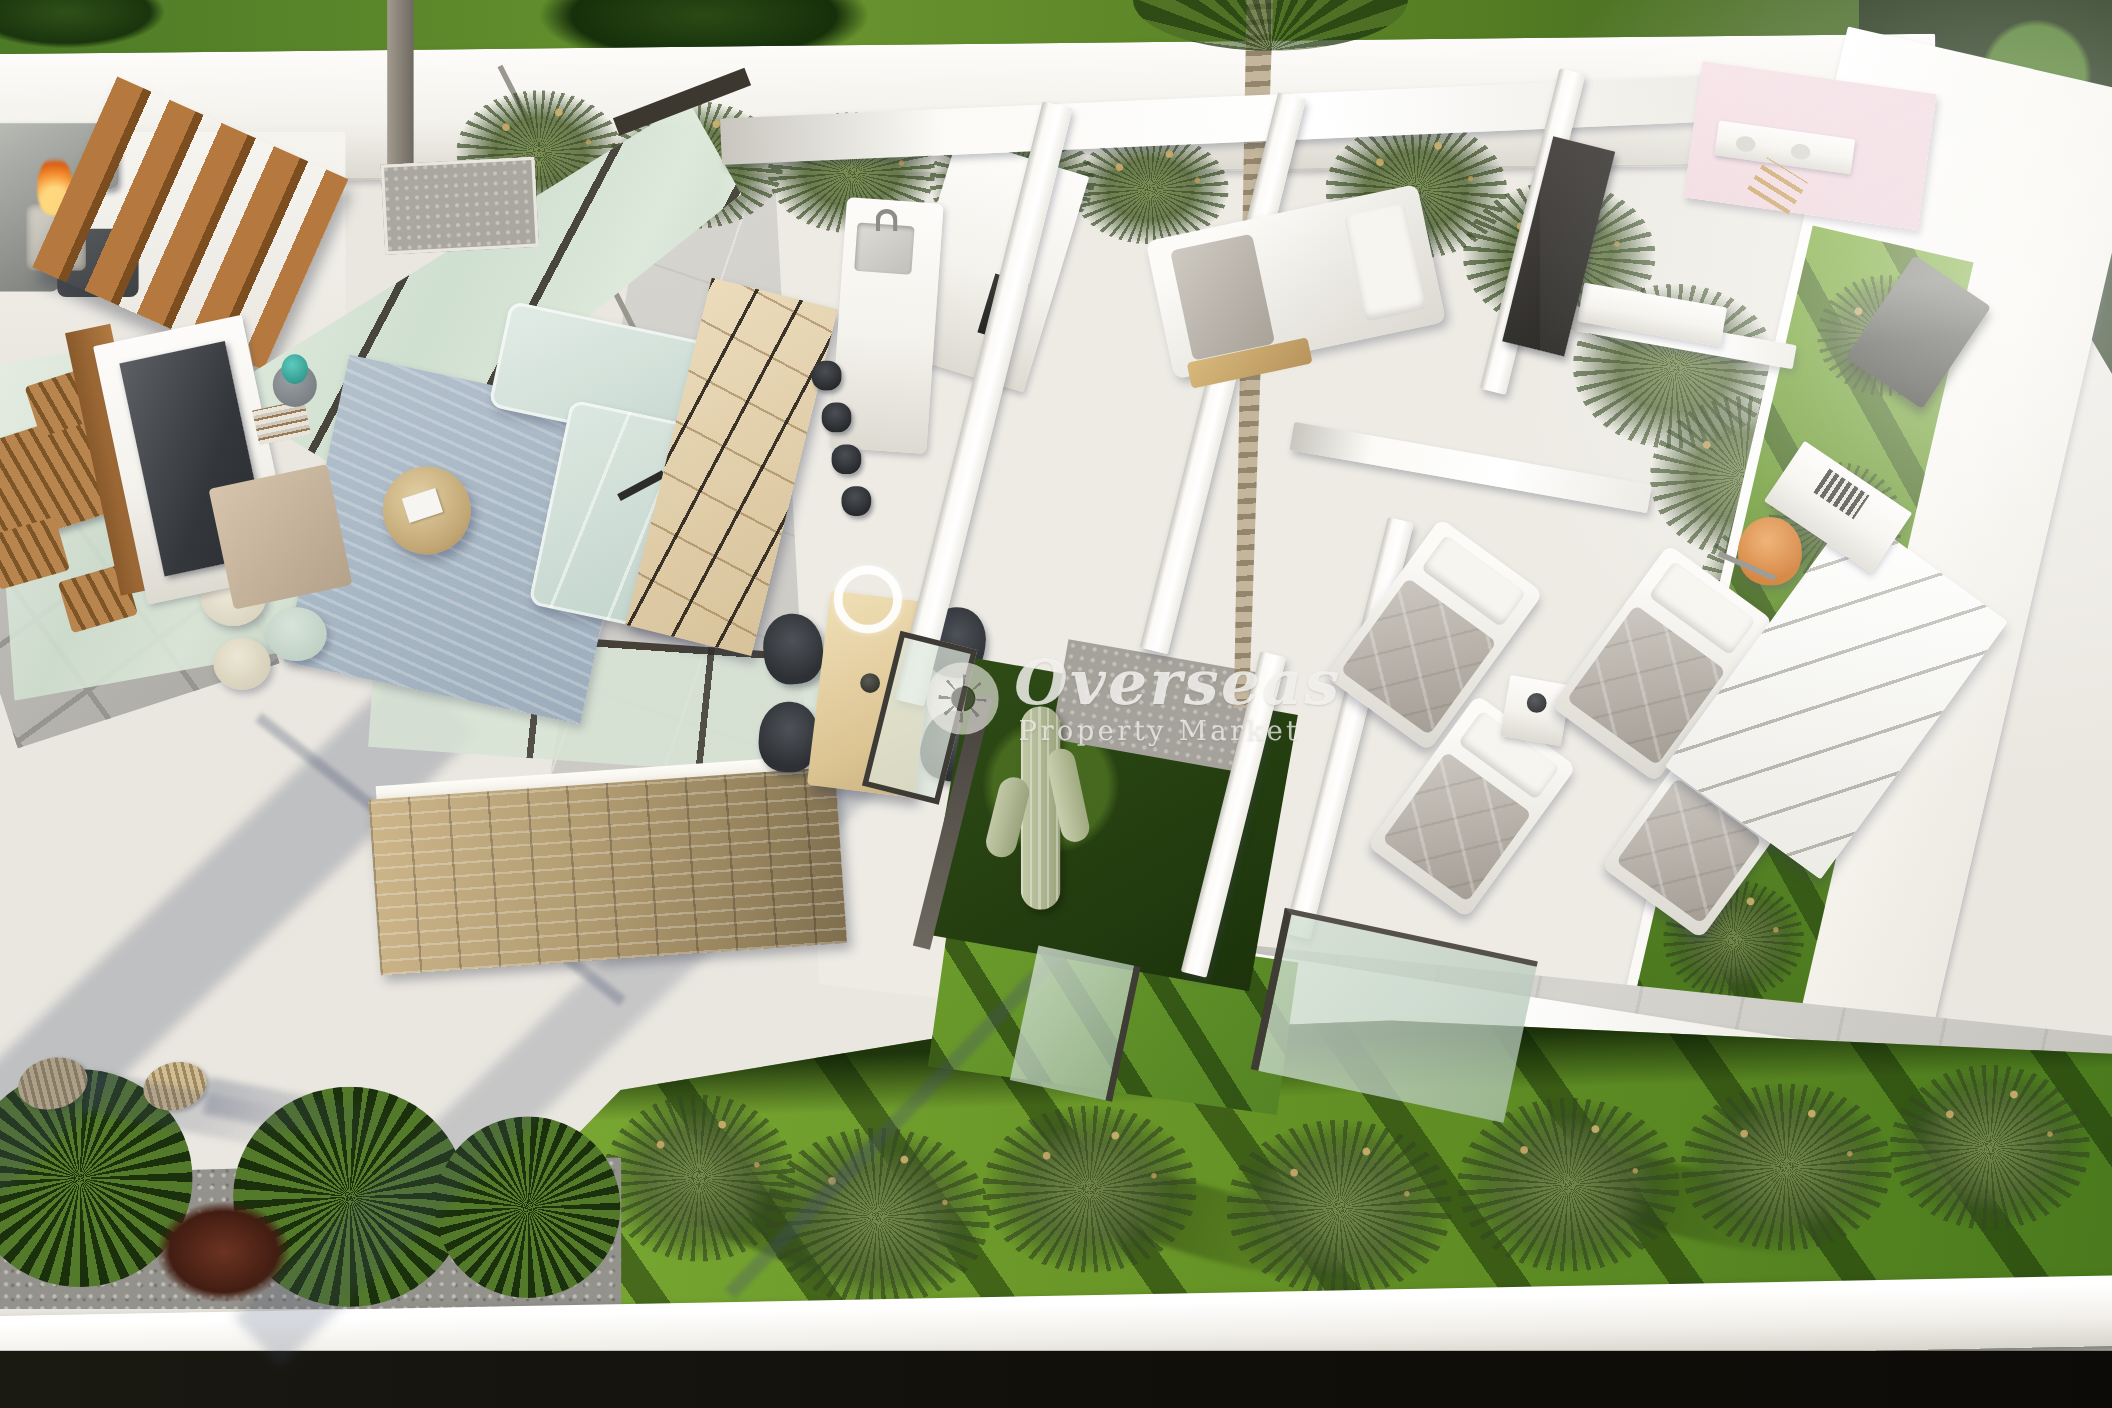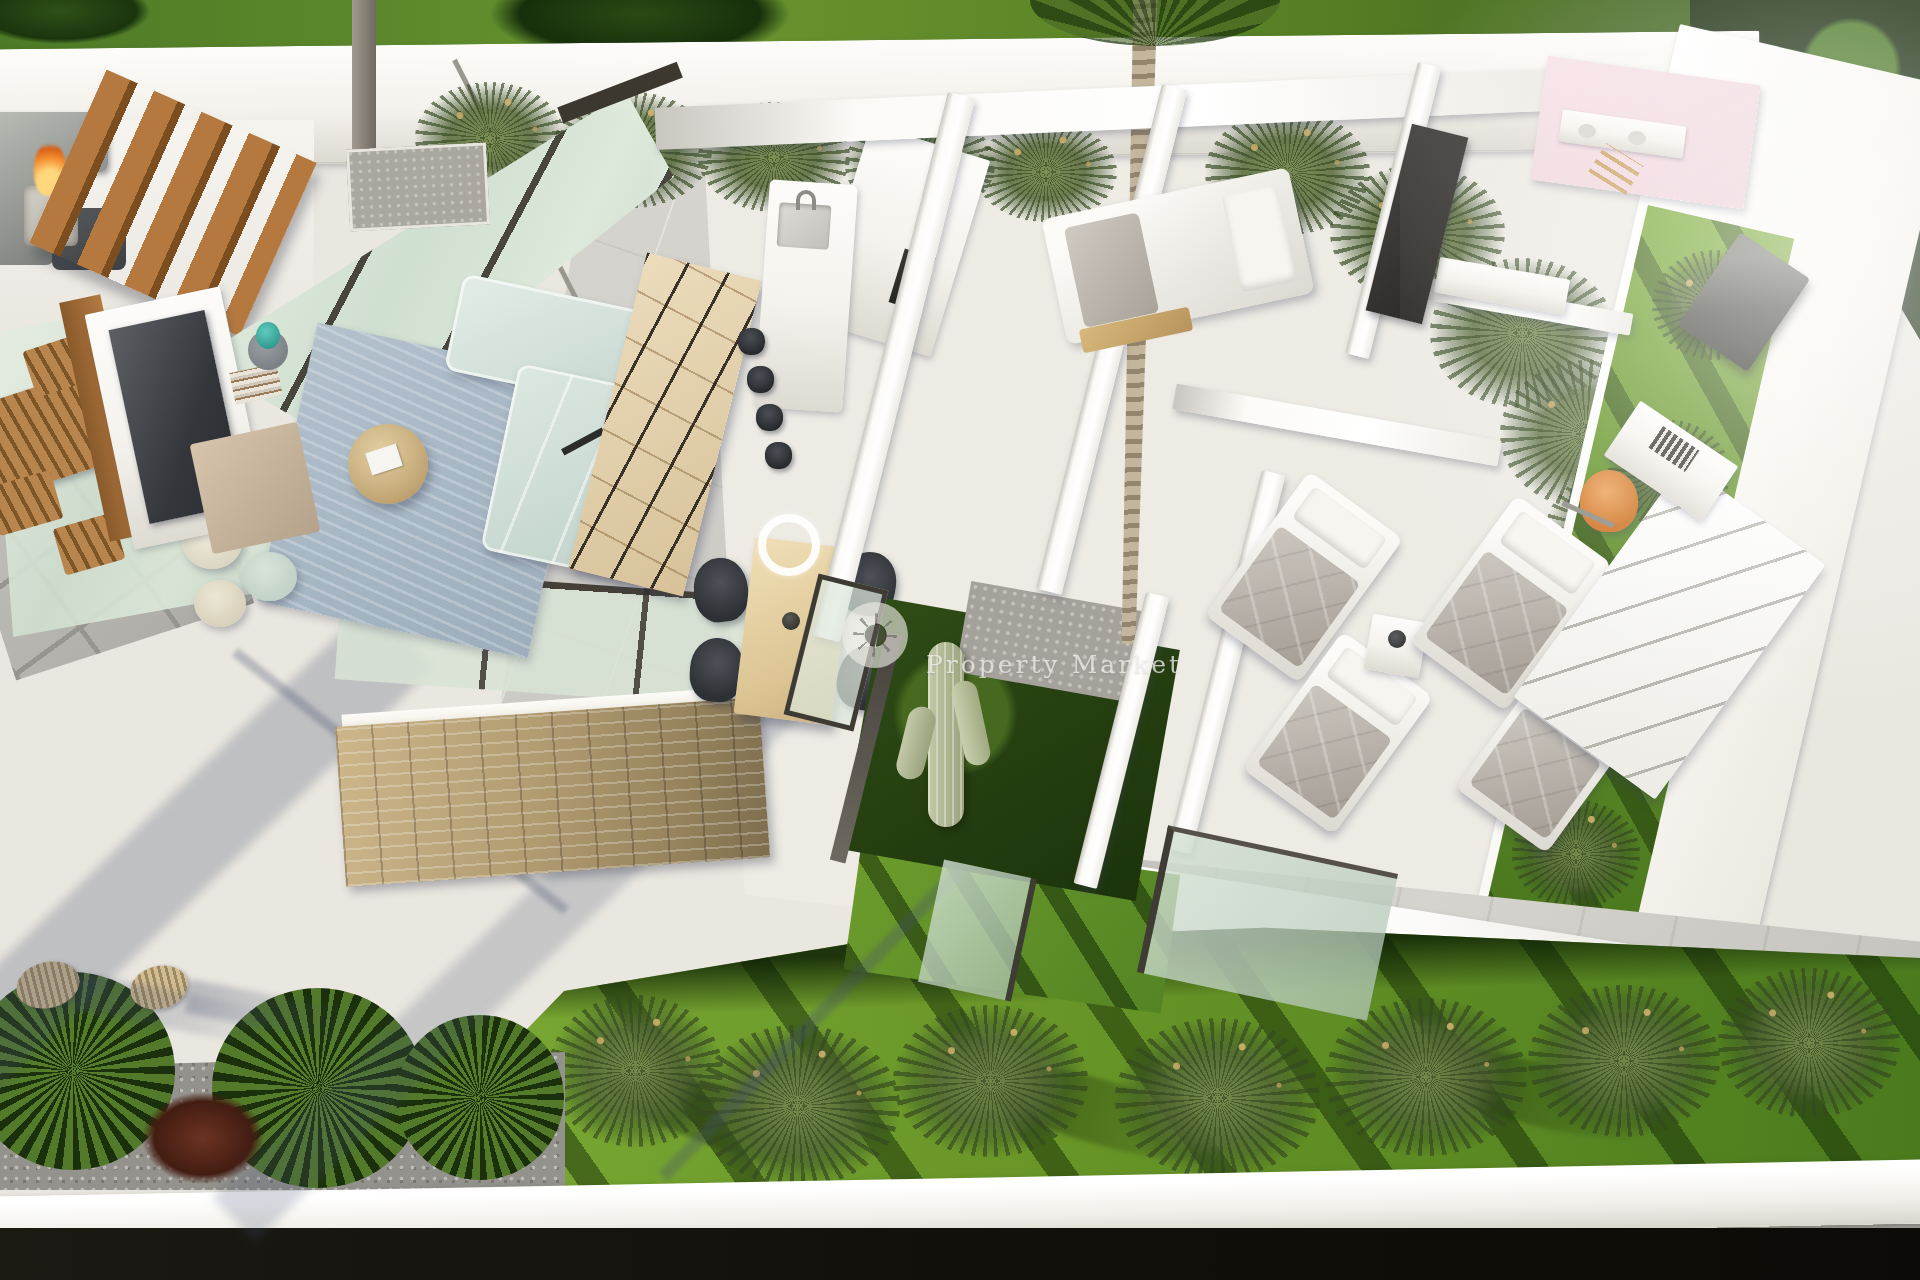--- a/index.html
+++ b/index.html
@@ -411,16 +411,17 @@
               background:linear-gradient(120deg,rgba(210,224,210,.8),rgba(176,196,180,.7));
               border-right:6px solid #3f3b35;"></div>
   <div style="left:800px;top:580px;width:72px;height:145px;transform:rotate(14deg);
               border:5px solid #3e3a34;background:rgba(222,232,221,.72);"></div>
 
   <div style="left:1400px;top:0;width:520px;height:900px;pointer-events:none;
               background:radial-gradient(circle at 80% 30%,rgba(255,255,255,.55),rgba(255,255,255,0) 60%);"></div>
 
   <div style="left:842px;top:592px;width:460px;height:100px;">
     <div class="wm-sun" style="left:0;top:10px;"></div>
+    <div class="wm wm-brand" style="left:80px;top:-4px;position:absolute;">Overseas</div>
     <div class="wm wm-tag" style="left:84px;top:58px;position:absolute;">Property Market</div>
   </div>
 
 </div>
 
 </body></html>

